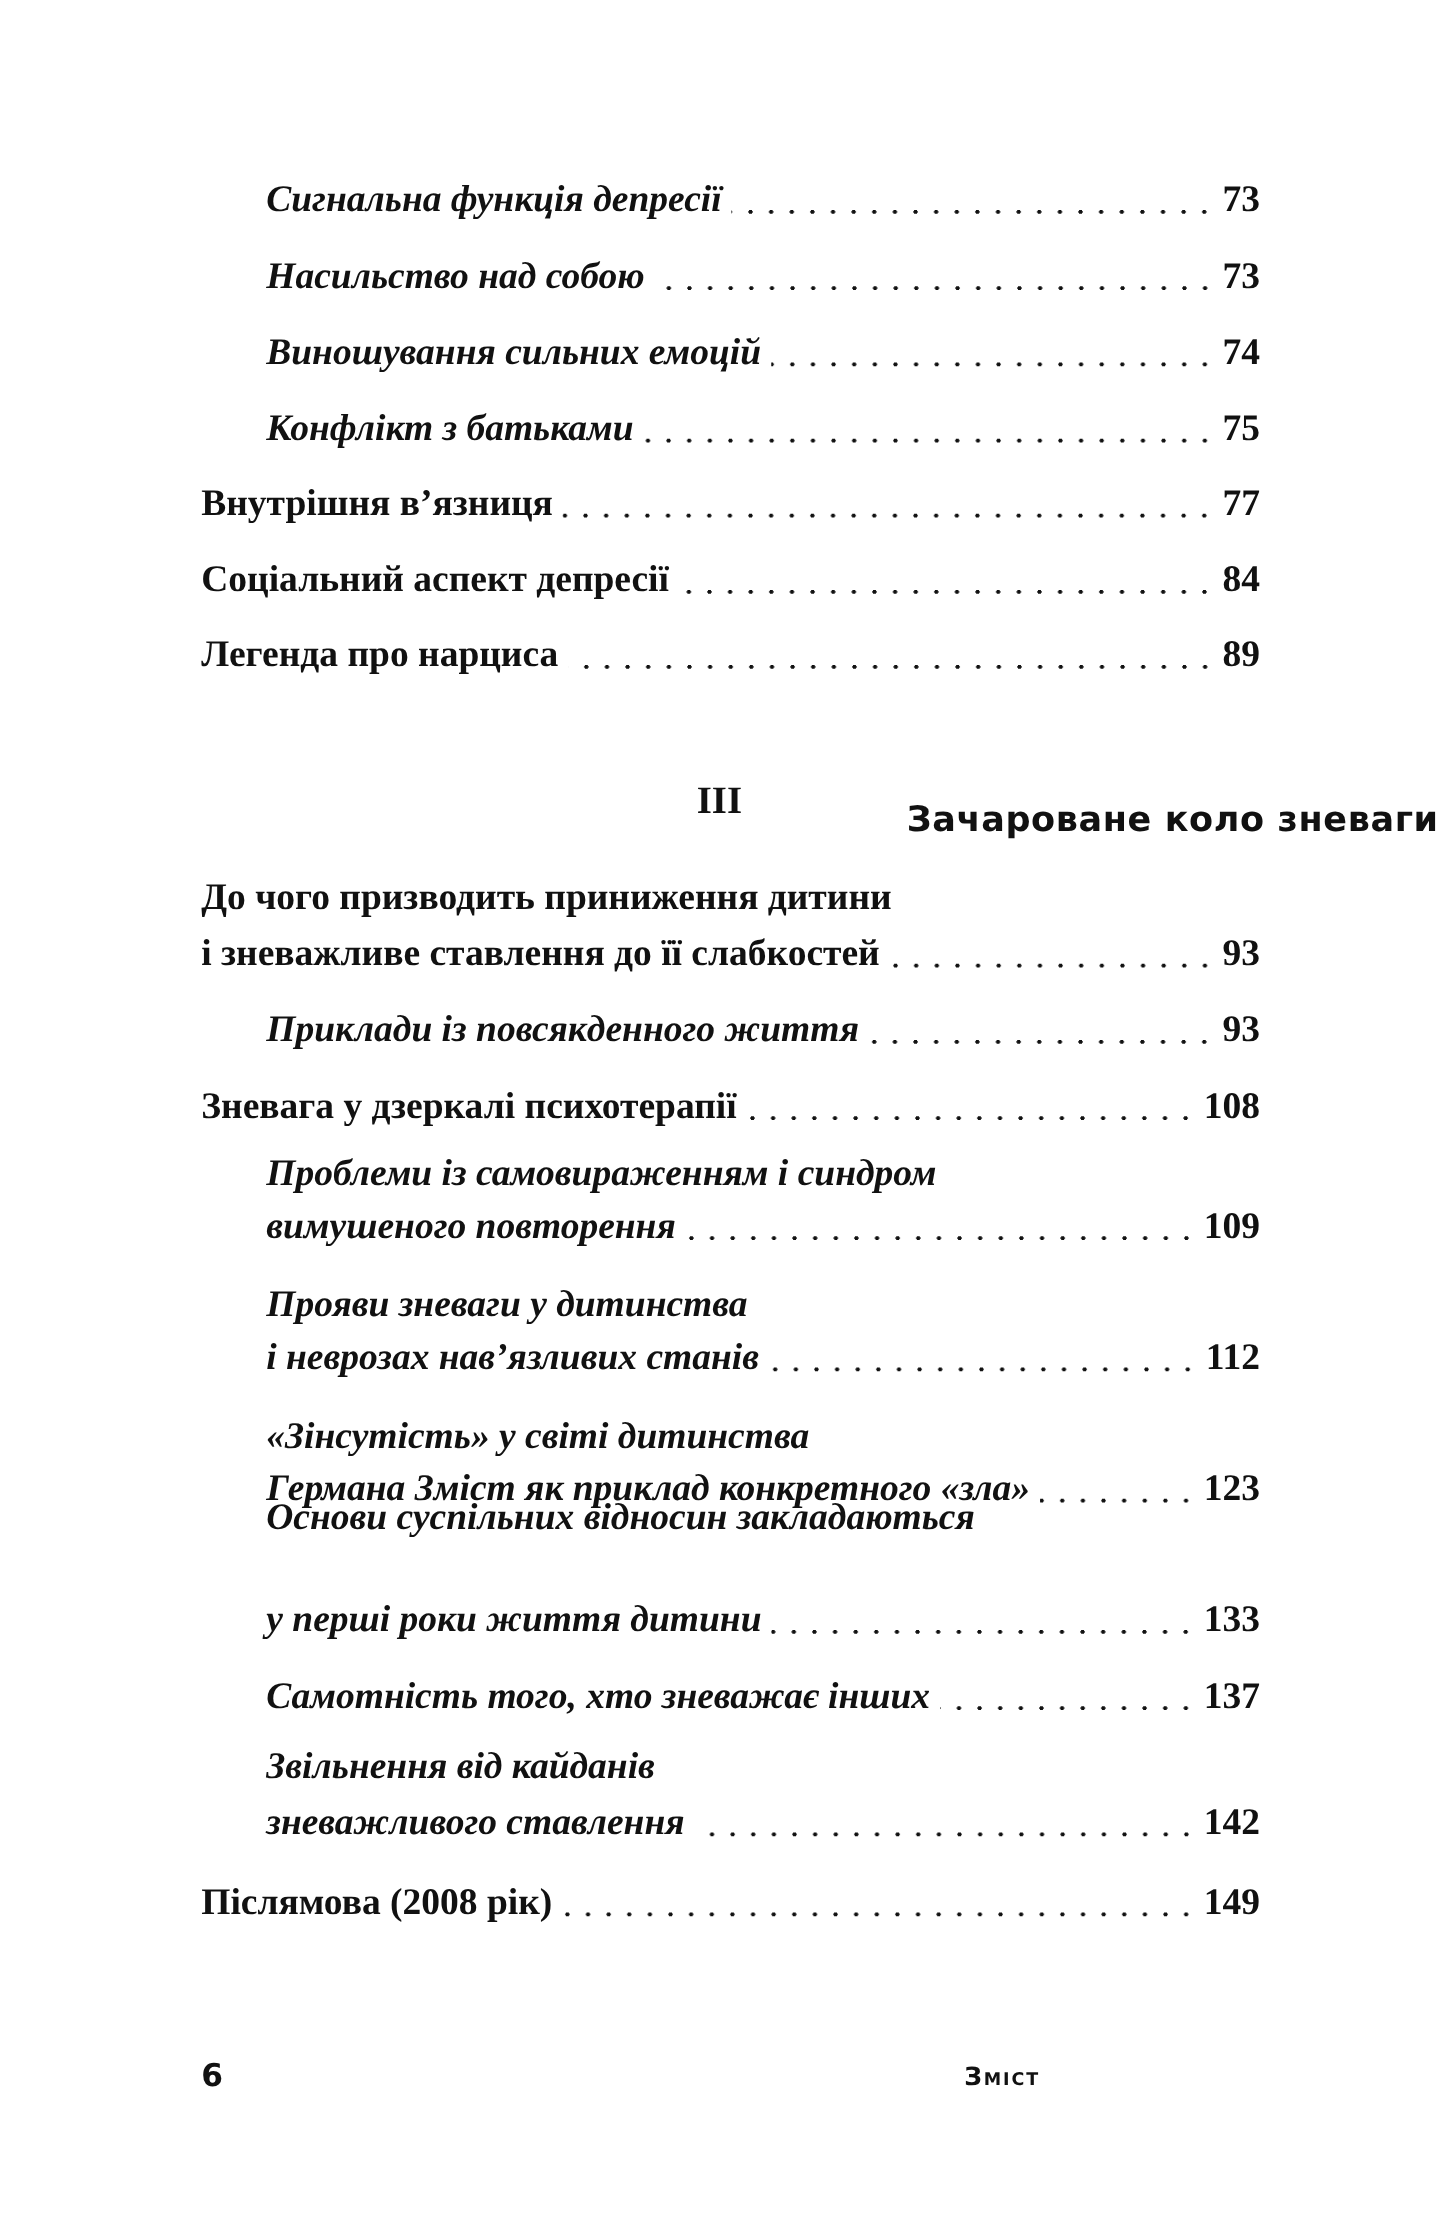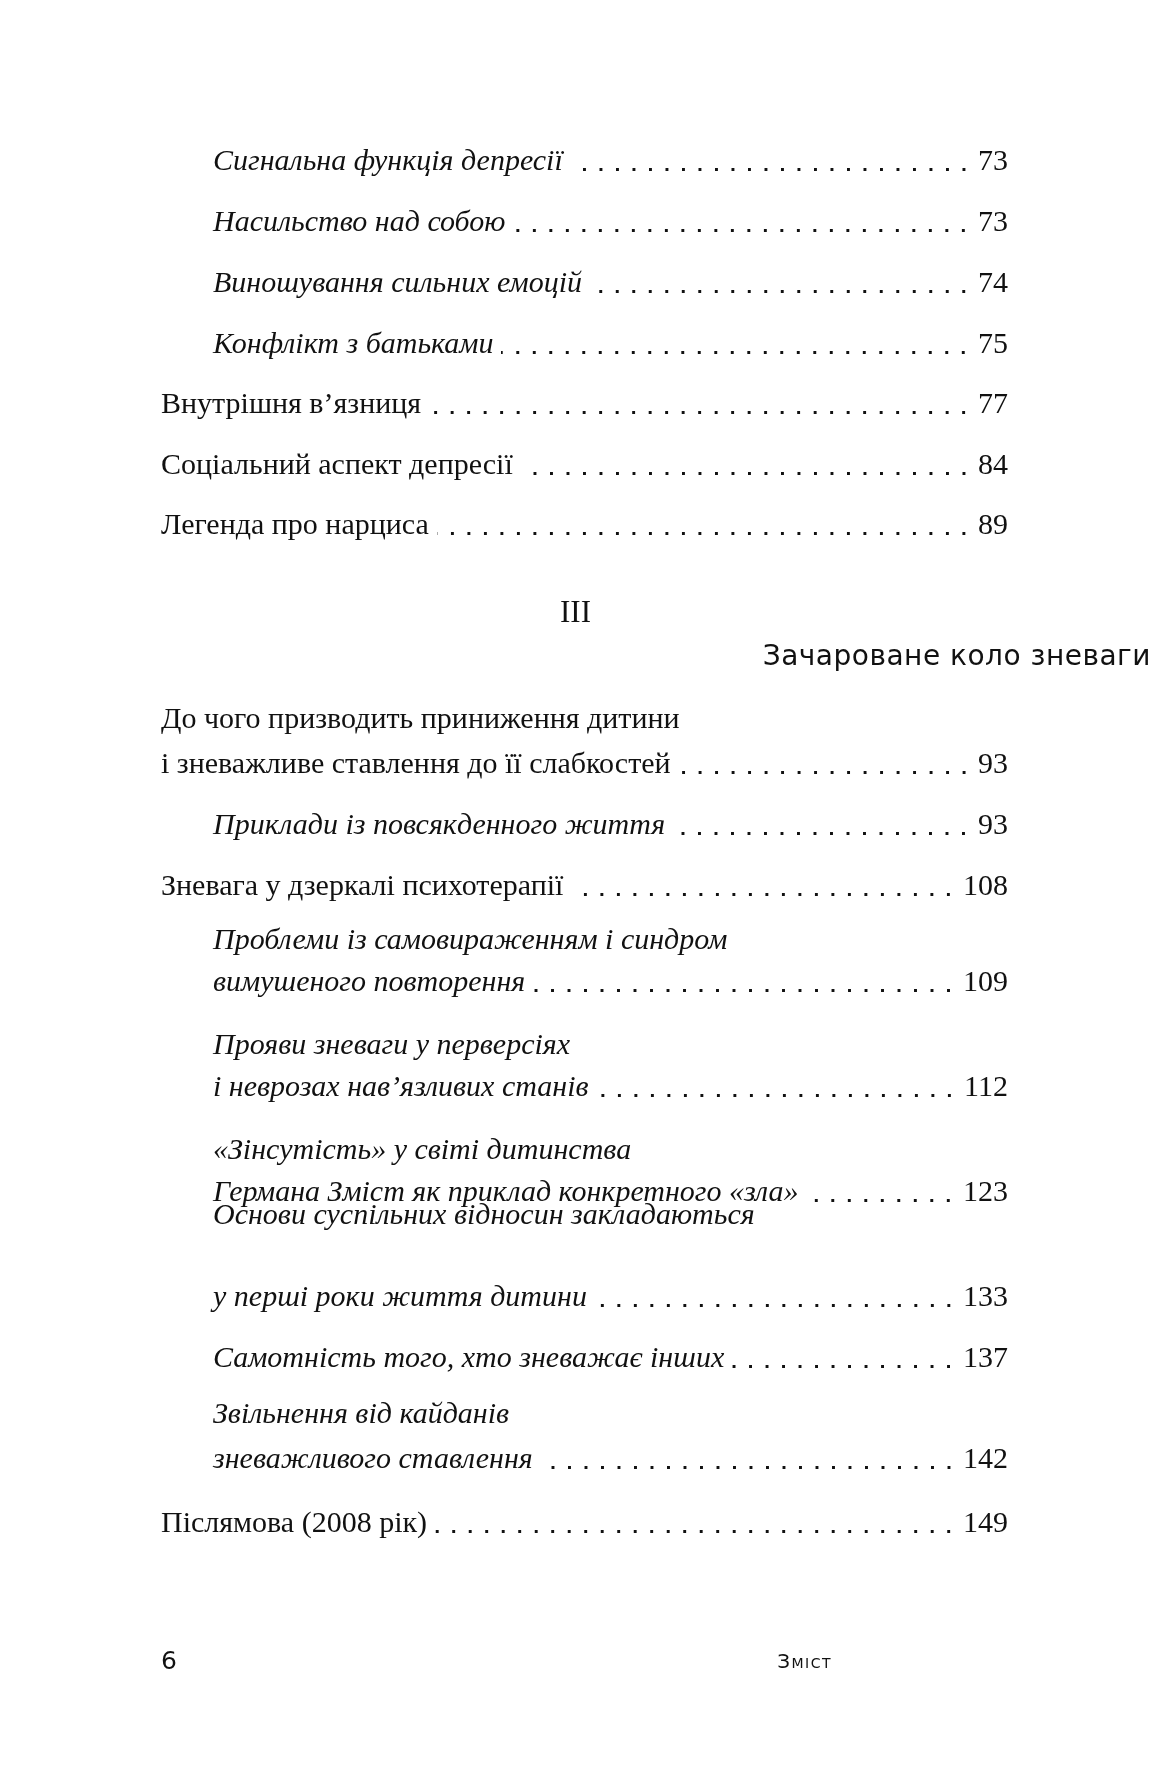--- a/index.html
+++ b/index.html
@@ -1,17 +1,17 @@
 <!DOCTYPE html>
 <html><head>
 <meta charset="utf-8">
 <style>
   html, body { margin: 0; padding: 0; background: #ffffff; }
   body { width: 1151px; height: 1772px; position: relative; overflow: hidden; color: #111111; }
-  .page { position: absolute; left: 0; top: 0; width: 975px; height: 1772px; background: #ffffff; }
+  .page { position: absolute; left: 0; top: 0; width: 975px; height: 1772px; background: #ffffff; font-weight: bold; }
 
   .toc-line {
     position: absolute;
     left: 161px;
     width: 847px;
     height: 40px;
     display: flex;
     align-items: baseline;
     font-family: "Liberation Serif", "DejaVu Serif", serif;
     font-size: 30px;
@@ -90,21 +90,21 @@
     <span class="txt">Соціальний аспект депресії</span>
     <span class="leader"></span>
     <span class="pg">84</span>
   </div>
   <div class="toc-line" style="top:504px">
     <span class="txt">Легенда про нарциса</span>
     <span class="leader"></span>
     <span class="pg">89</span>
   </div>
 
-  <div class="section-num" style="top:592px">III</div>
+  <div class="section-num" style="top:620px">III</div>
   <div class="section-title" style="top:636px">Зачароване коло зневаги</div>
 
   <div class="toc-line" style="top:698px">
     <span class="txt">До чого призводить приниження дитини</span>
   </div>
   <div class="toc-line" style="top:743px">
     <span class="txt">і зневажливе ставлення до її слабкостей</span>
     <span class="leader"></span>
     <span class="pg">93</span>
   </div>
@@ -124,21 +124,21 @@
   <div class="toc-line sub italic" style="top:919px">
     <span class="txt">Проблеми із самовираженням і синдром</span>
   </div>
   <div class="toc-line sub italic" style="top:961px">
     <span class="txt">вимушеного повторення</span>
     <span class="leader"></span>
     <span class="pg">109</span>
   </div>
 
   <div class="toc-line sub italic" style="top:1024px">
-    <span class="txt">Прояви зневаги у перверсіях</span>
+    <span class="txt">Прояви зневаги у дитинства</span>
   </div>
   <div class="toc-line sub italic" style="top:1066px">
     <span class="txt">і неврозах нав’язливих станів</span>
     <span class="leader"></span>
     <span class="pg">112</span>
   </div>
 
   <div class="toc-line sub italic" style="top:1129px">
     <span class="txt">«Зінсутість» у світі дитинства</span>
   </div>

